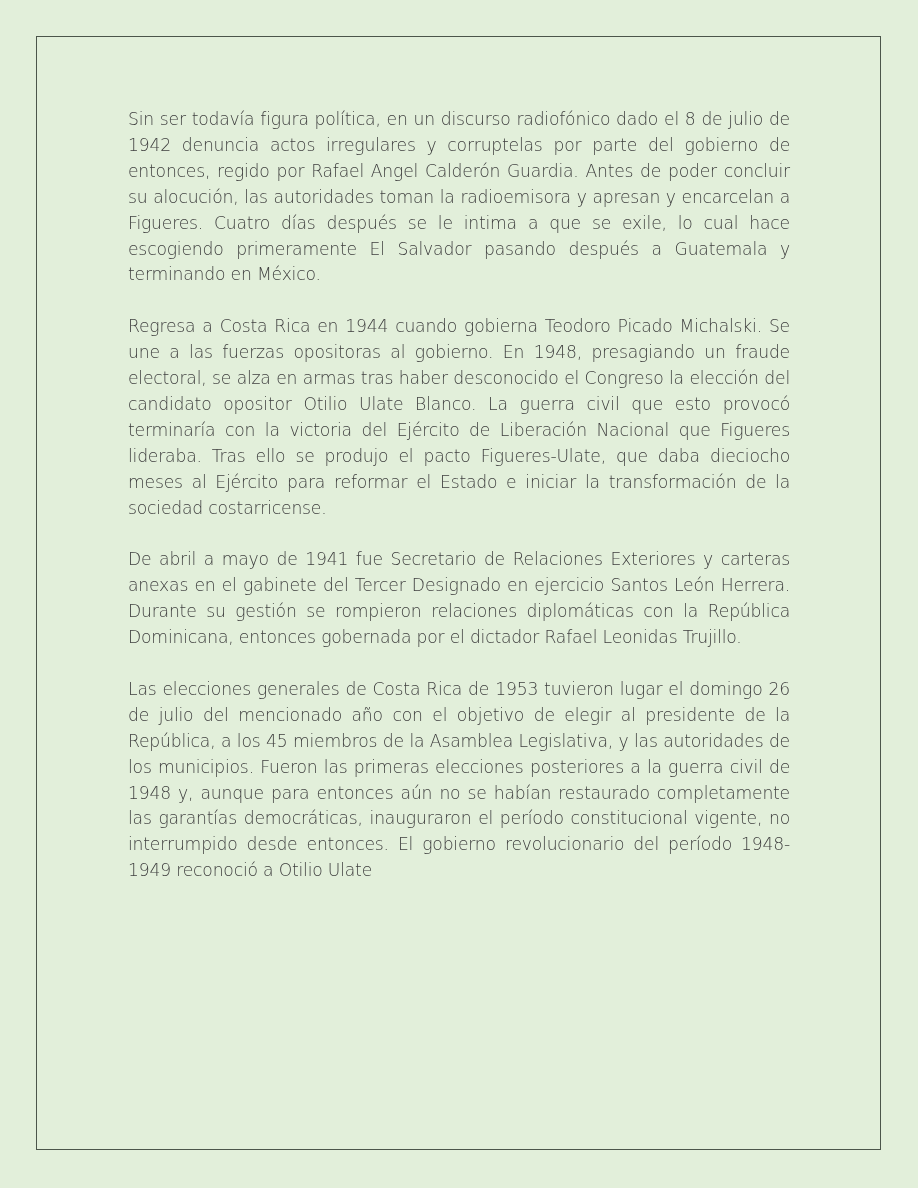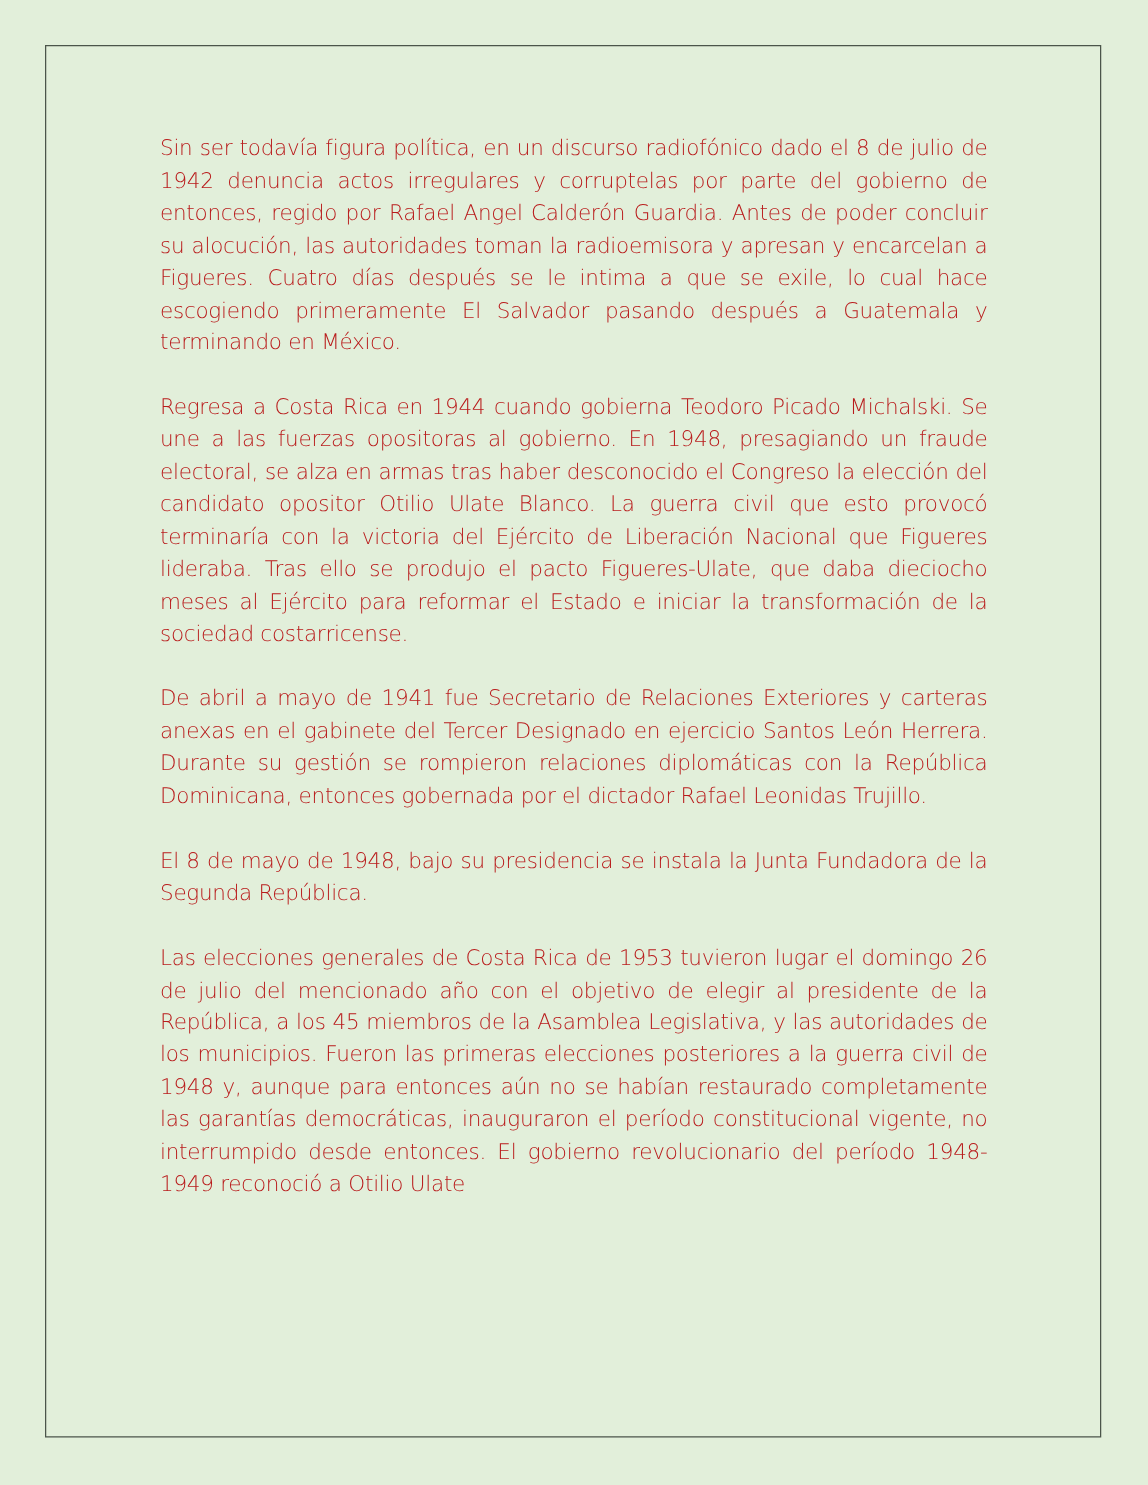--- a/index.html
+++ b/index.html
@@ -21,21 +21,21 @@
     width: 845px;
     height: 1114px;
     border: 1px solid #4b554a;
     box-sizing: border-box;
   }
   .content {
     position: absolute;
     left: 128px;
     top: 107px;
     width: 662px;
-    color: #b91c1c;
+    color: #404040;
     font-size: 17.2px;
     line-height: 25.9px;
     letter-spacing: -0.2px;
     text-align: justify;
     font-weight: 300;
   }
   .content p {
     margin: 0 0 25.9px 0;
   }
   .content p.last {
@@ -46,15 +46,14 @@
 </style>
 </head>
 <body>
 
 <div class="page-frame"></div>
 
 <div class="content">
   <p>Sin ser todavía figura política, en un discurso radiofónico dado el 8 de julio de 1942 denuncia actos irregulares y corruptelas por parte del gobierno de entonces, regido por Rafael Angel Calderón Guardia. Antes de poder concluir su alocución, las autoridades toman la radioemisora y apresan y encarcelan a Figueres. Cuatro días después se le intima a que se exile, lo cual hace escogiendo primeramente El Salvador pasando después a Guatemala y terminando en México.</p>
   <p>Regresa a Costa Rica en 1944 cuando gobierna Teodoro Picado Michalski. Se une a las fuerzas opositoras al gobierno. En 1948, presagiando un fraude electoral, se alza en armas tras haber desconocido el Congreso la elección del candidato opositor Otilio Ulate Blanco. La guerra civil que esto provocó terminaría con la victoria del Ejército de Liberación Nacional que Figueres lideraba. Tras ello se produjo el pacto Figueres-Ulate, que daba dieciocho meses al Ejército para reformar el Estado e iniciar la transformación de la sociedad costarricense.</p>
   <p>De abril a mayo de 1941 fue Secretario de Relaciones Exteriores y carteras anexas en el gabinete del Tercer Designado en ejercicio Santos León Herrera. Durante su gestión se rompieron relaciones diplomáticas con la República Dominicana, entonces gobernada por el dictador Rafael Leonidas Trujillo.</p>
-  <p>El 8 de mayo de 1948, bajo su presidencia se instala la Junta Fundadora de la Segunda República.</p>
   <p class="last">Las elecciones generales de Costa Rica de 1953 tuvieron lugar el domingo 26 de julio del mencionado año con el objetivo de elegir al presidente de la República, a los 45 miembros de la Asamblea Legislativa, y las autoridades de los municipios. Fueron las primeras elecciones posteriores a la guerra civil de 1948 y, aunque para entonces aún no se habían restaurado completamente las garantías democráticas, inauguraron el período constitucional vigente, no interrumpido desde entonces. El gobierno revolucionario del período 1948-1949 reconoció a Otilio Ulate</p>
 </div>
 
 </body></html>

